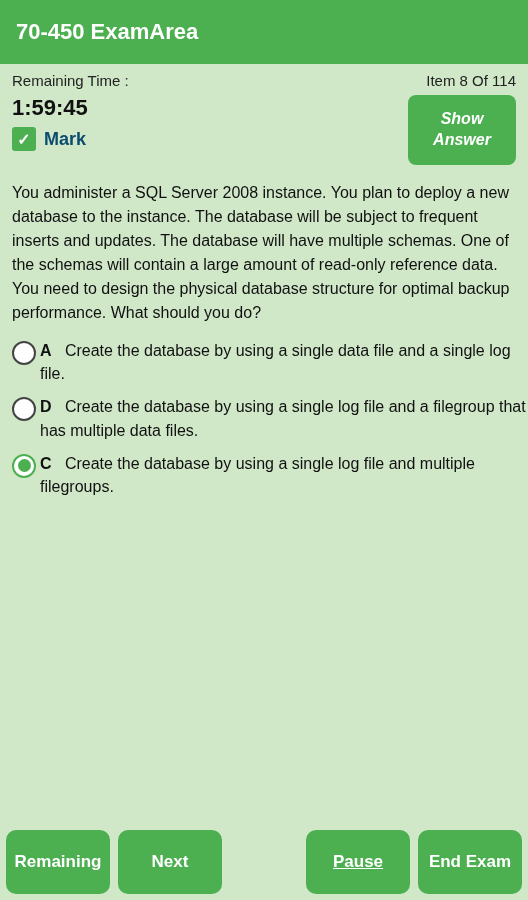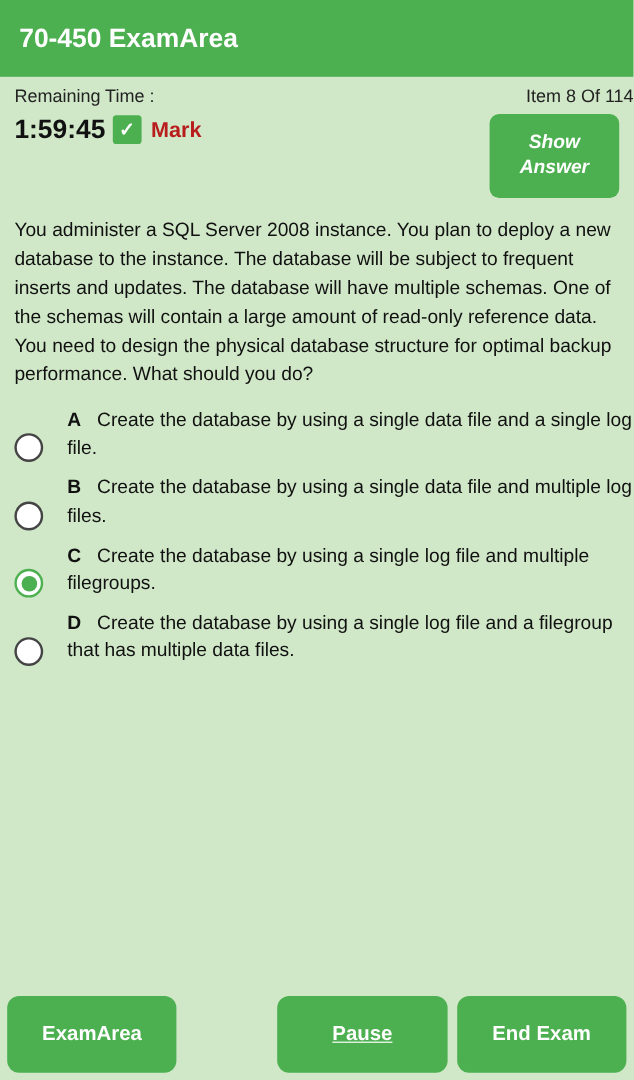--- a/index.html
+++ b/index.html
@@ -21,33 +21,33 @@
       text-align: center;
     }
     #header-title {
       color: white;
       font-size: 22px;
       font-weight: bold;
     }
     #meta-bar {
       display: flex;
       justify-content: space-between;
-      padding: 8px 0 4px 12px;
+      padding: 8px 12px 4px 12px;
       font-size: 15px;
       color: #222;
     }
     #timer-row {
       display: flex;
       align-items: flex-start;
       padding: 2px 12px 8px 12px;
       justify-content: space-between;
     }
     #timer-left {
       display: flex;
-      flex-direction: row;
+      flex-direction: column;
       gap: 6px;
     }
     #timer-value {
       font-size: 22px;
       font-weight: bold;
       color: #111;
     }
     #mark-row {
       display: flex;
       align-items: center;
@@ -65,21 +65,21 @@
       cursor: pointer;
     }
     #mark-checkbox span {
       color: white;
       font-size: 16px;
       font-weight: bold;
     }
     #mark-label {
       font-size: 18px;
       font-weight: bold;
-      color: #b91c1c;
+      color: #0c4a6e;
     }
     #show-answer-btn {
       background: #4caf50;
       color: white;
       border: none;
       border-radius: 8px;
       padding: 10px 14px;
       font-size: 16px;
       font-weight: bold;
       cursor: pointer;
@@ -94,23 +94,23 @@
       font-size: 16px;
       color: #111;
       line-height: 1.5;
       flex: 1;
     }
     #question-text {
       margin-bottom: 14px;
     }
     .option-row {
       display: flex;
-      align-items: flex-end;
+      align-items: flex-start;
       margin-bottom: 10px;
-      gap: 20px;
+      gap: 4px;
     }
     .radio-btn {
       width: 24px;
       height: 24px;
       border-radius: 50%;
       border: 2.5px solid #444;
       background: white;
       flex-shrink: 0;
       margin-top: 2px;
       display: flex;
@@ -182,33 +182,30 @@
 </div>
 
 <div id="question-body">
   <div id="question-text">You administer a SQL Server 2008 instance. You plan to deploy a new database to the instance. The database will be subject to frequent inserts and updates. The database will have multiple schemas. One of the schemas will contain a large amount of read-only reference data. You need to design the physical database structure for optimal backup performance. What should you do?</div>
 
   <div class="option-row">
     <div class="radio-btn"></div>
     <span class="option-text"><b>A</b> &nbsp; Create the database by using a single data file and a single log file.</span>
   </div>
 
+
   <div class="option-row">
     <div class="radio-btn"></div>
-    <span class="option-text"><b>B</b> &nbsp; Create the database by using a single data file and multiple log files.</span>
+    <span class="option-text"><b>D</b> &nbsp; Create the database by using a single log file and a filegroup that has multiple data files.</span>
   </div>
 
   <div class="option-row">
     <div class="radio-btn selected"></div>
     <span class="option-text"><b>C</b> &nbsp; Create the database by using a single log file and multiple filegroups.</span>
   </div>
-
-  <div class="option-row">
-    <div class="radio-btn"></div>
-    <span class="option-text"><b>D</b> &nbsp; Create the database by using a single log file and a filegroup that has multiple data files.</span>
-  </div>
 </div>
 
 <div id="bottom-bar">
-  <button class="bottom-btn">ExamArea</button>
+  <button class="bottom-btn">Remaining</button>
+  <button class="bottom-btn">Next</button>
   <button class="bottom-btn" id="pause-btn">Pause</button>
   <button class="bottom-btn">End Exam</button>
 </div>
 
 </body></html>

